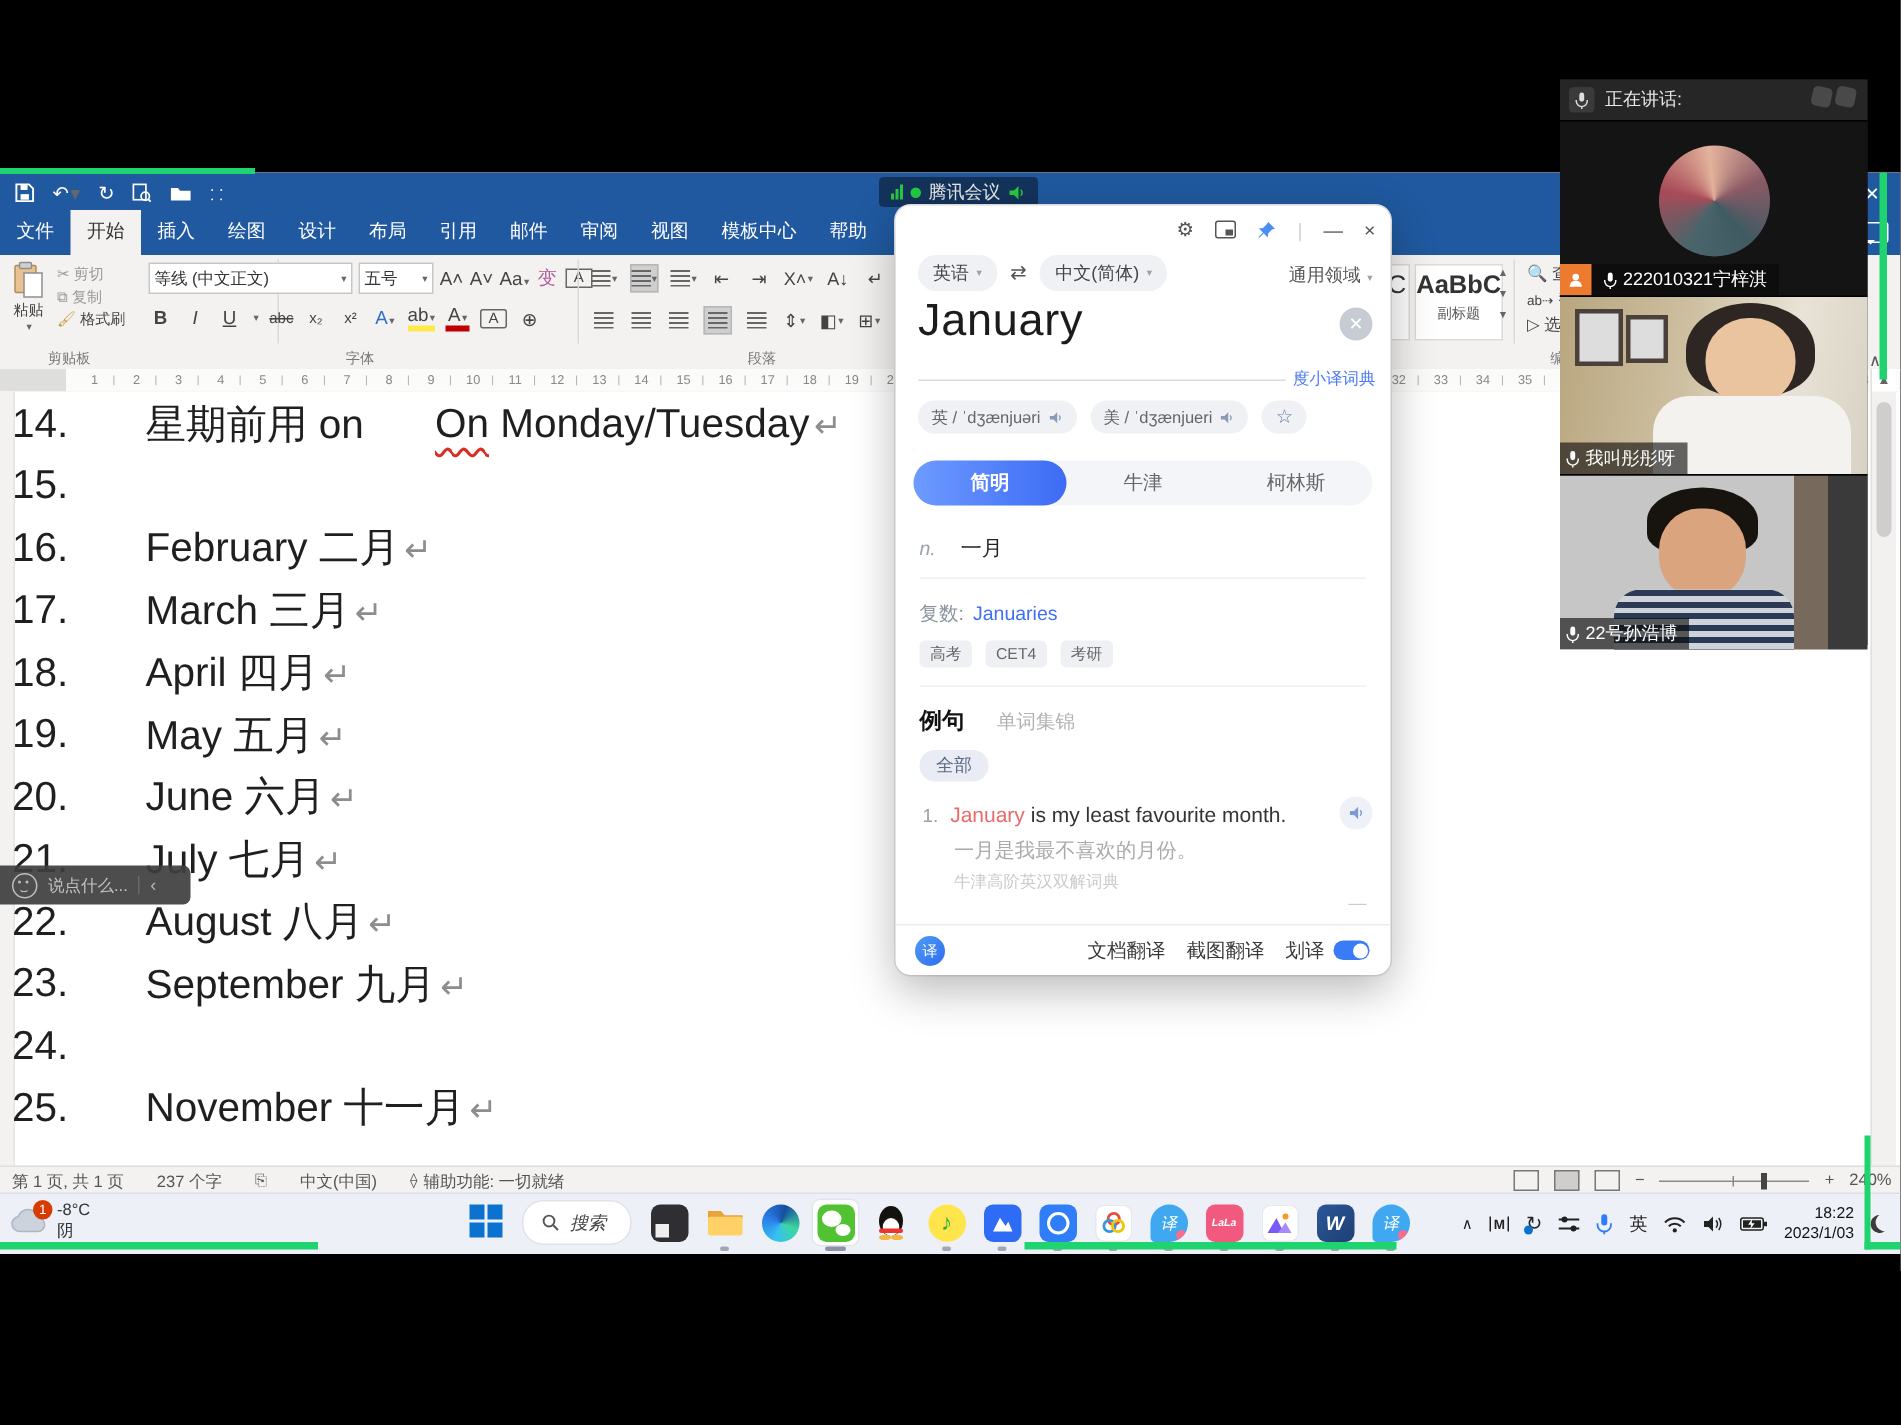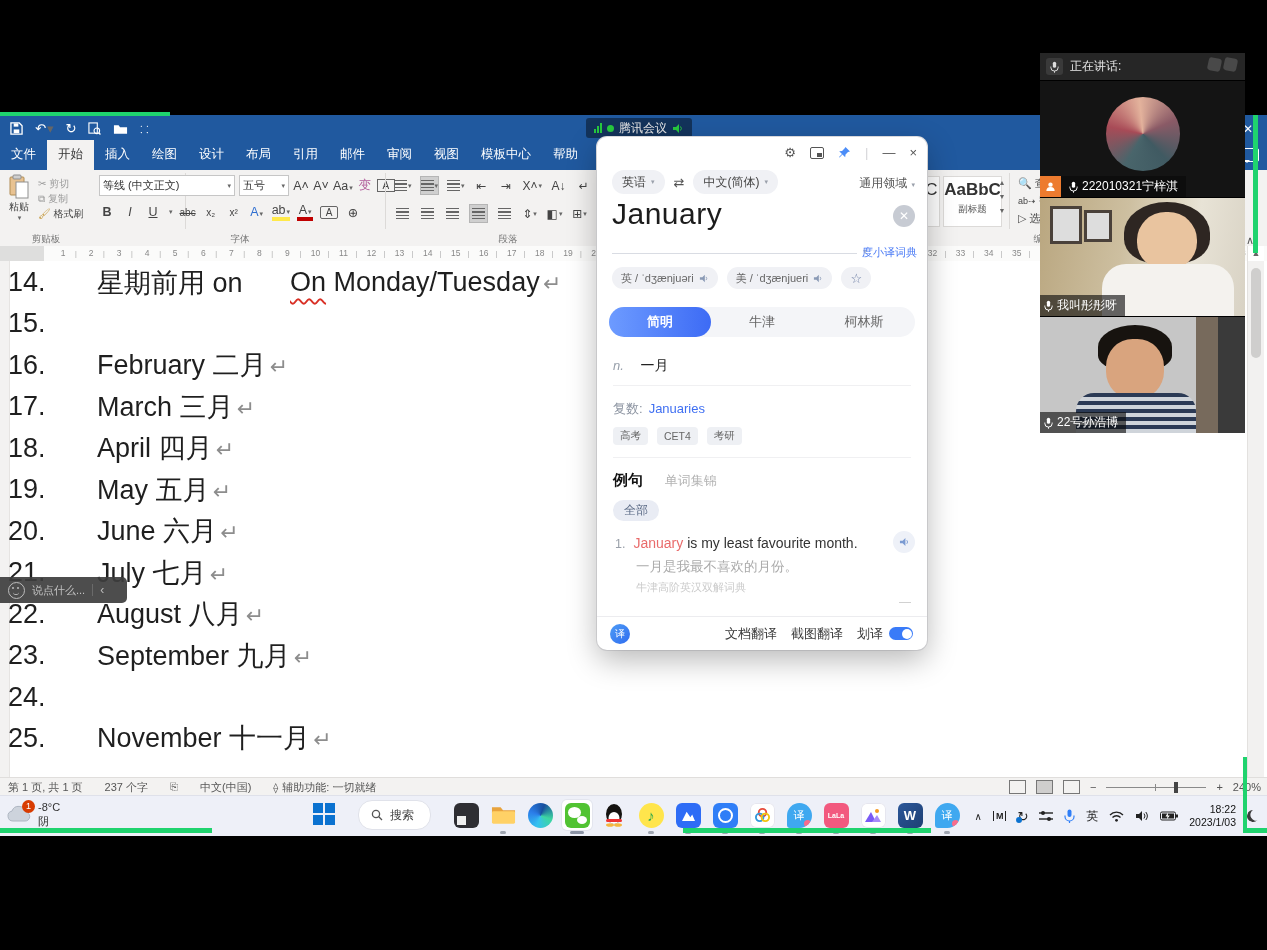--- a/index.html
+++ b/index.html
@@ -70,21 +70,21 @@
   .viewic{width:15px;height:12px;border:1px solid #777;display:inline-block;}
   .viewic.sel{background:#cfcecd;}
   .zoomtrack{width:100px;height:1px;background:#8a8a8a;position:relative;}
   .zoomtrack .knob{position:absolute;left:68px;top:-5px;width:4px;height:11px;background:#444;}
   .zoomtrack .mid{position:absolute;left:49px;top:-3px;width:1px;height:7px;background:#8a8a8a;}
   
   #taskbar{position:absolute;left:0;top:680px;width:100%;height:41px;background:#eef0f8;border-top:1px solid #dfe1ea;}
   #weather{position:absolute;left:6px;top:4px;display:flex;gap:6px;align-items:center;}
   #wbadge{position:absolute;left:16px;top:-5px;width:13px;height:13px;border-radius:50%;background:#d83b01;color:#fff;font-size:9px;text-align:center;line-height:13px;}
   .wtxt{font-size:11px;color:#333;line-height:14px;}
-  #tb-center{position:absolute;left:312px;top:4px;display:flex;align-items:center;gap:20px;}
+  #tb-center{position:absolute;left:312px;top:4px;display:flex;align-items:center;gap:10px;font-style:italic;}
   #startbtn{width:24px;height:24px;display:grid;grid-template-columns:10px 10px;grid-template-rows:10px 10px;gap:2px;padding:1px;}
   #startbtn i{background:#0b72d0;}
   #searchpill{height:28px;background:#fff;border:1px solid #e0e2ea;border-radius:14px;display:flex;align-items:center;gap:7px;padding:0 16px 0 12px;font-size:12px;color:#444;}
   .appbtn{width:30px;height:30px;border-radius:5px;display:flex;align-items:center;justify-content:center;position:relative;}
   .appbtn.activeapp{background:#fff;box-shadow:0 0 0 1px #e3e5ee;}
   .appic{width:25px;height:25px;border-radius:6px;display:flex;align-items:center;justify-content:center;font-size:11px;color:#fff;position:relative;overflow:hidden;}
   .runmark{position:absolute;bottom:-4px;left:50%;transform:translateX(-50%);width:6px;height:3px;border-radius:2px;background:#a0a6b2;}
   .runmark.wide{width:14px;background:#8b93a5;}
   #tray{position:absolute;right:8px;top:4px;display:flex;align-items:center;gap:11px;height:32px;color:#222;}
   .trayic{font-size:13px;color:#222;display:flex;align-items:center;}

